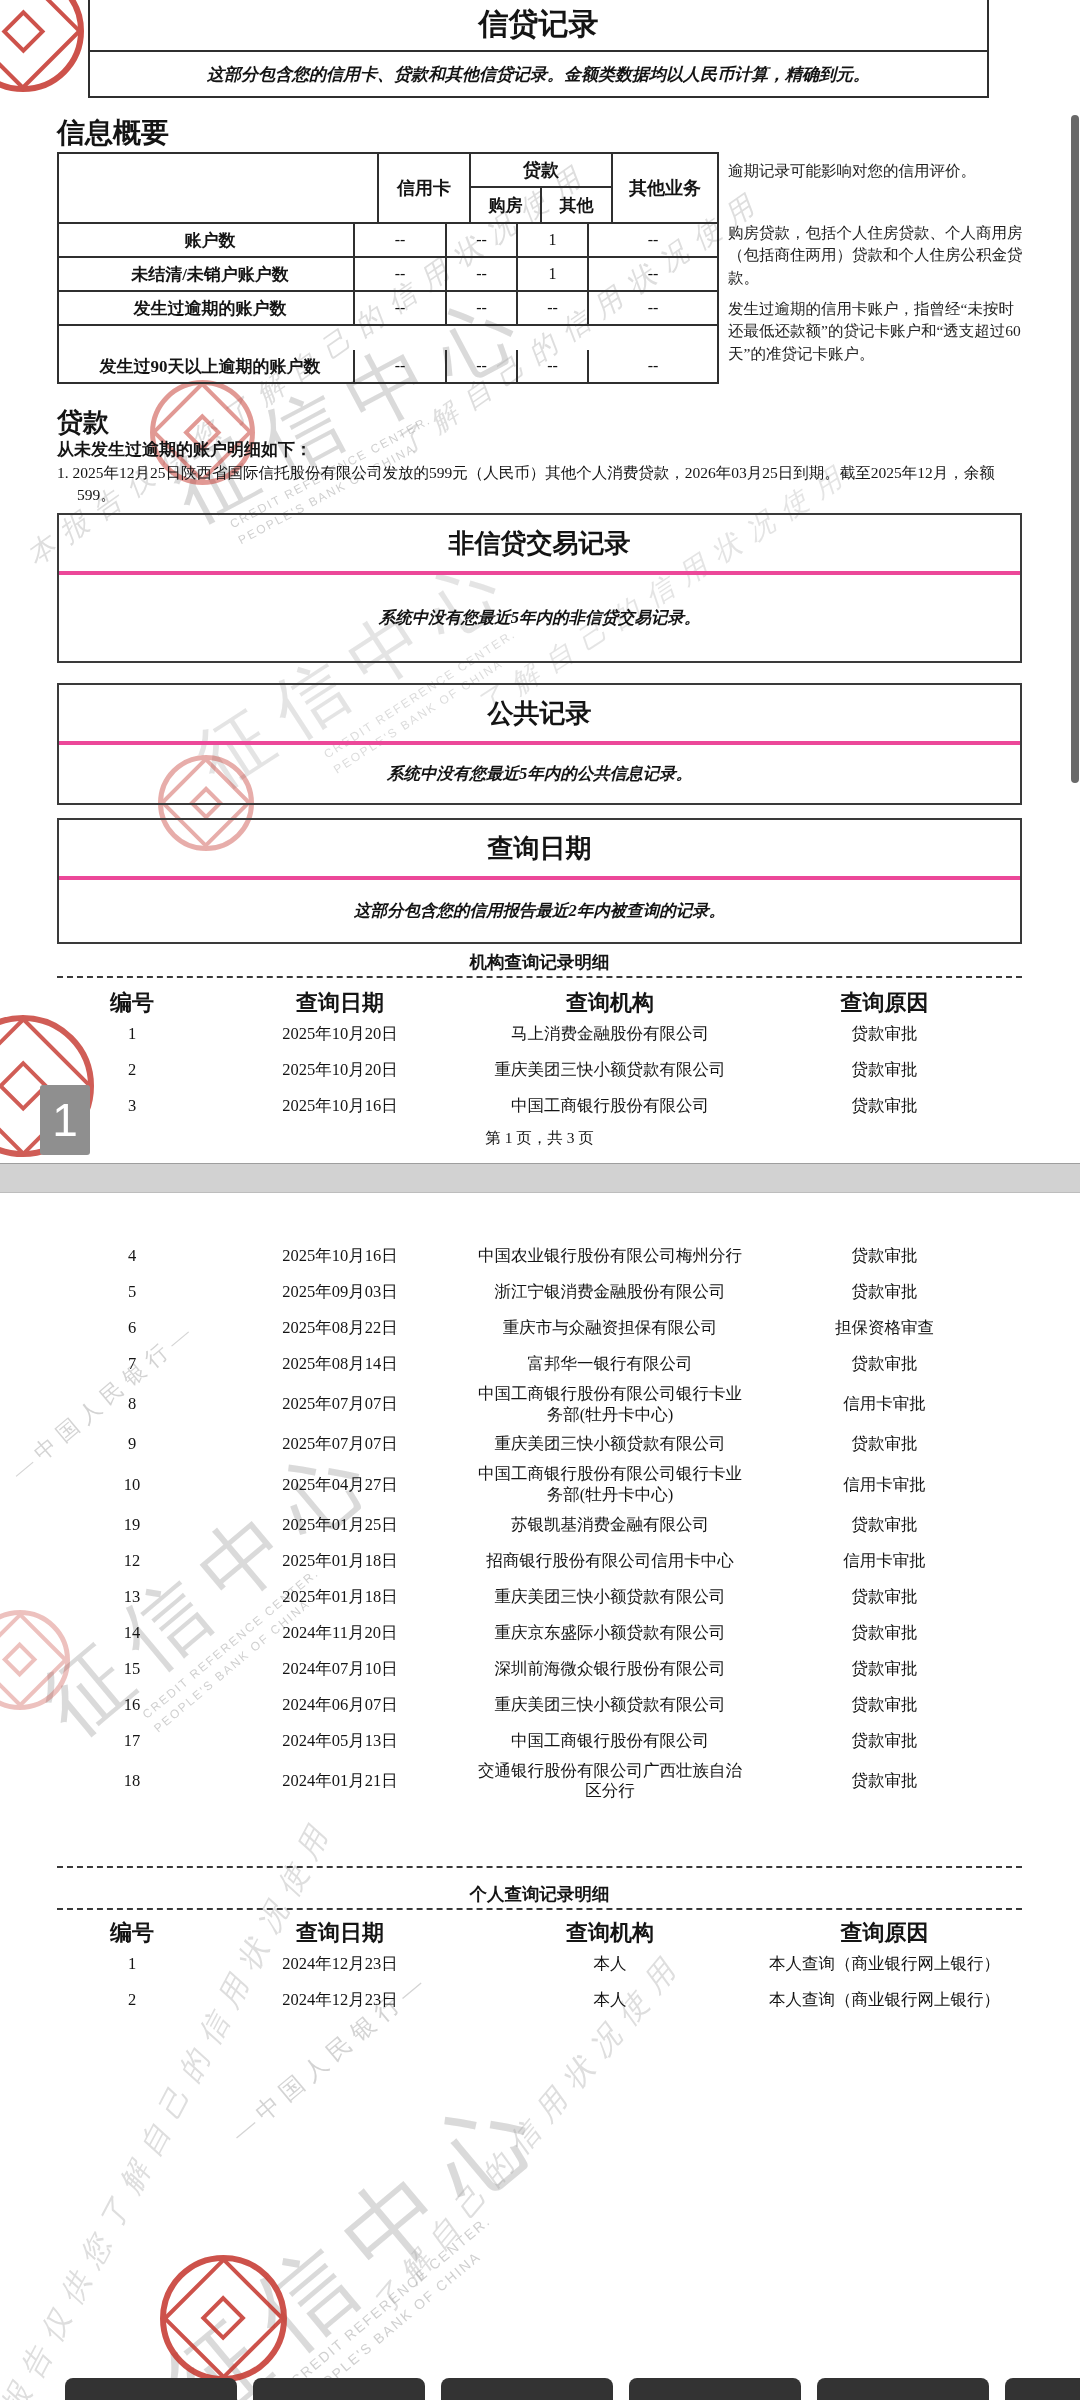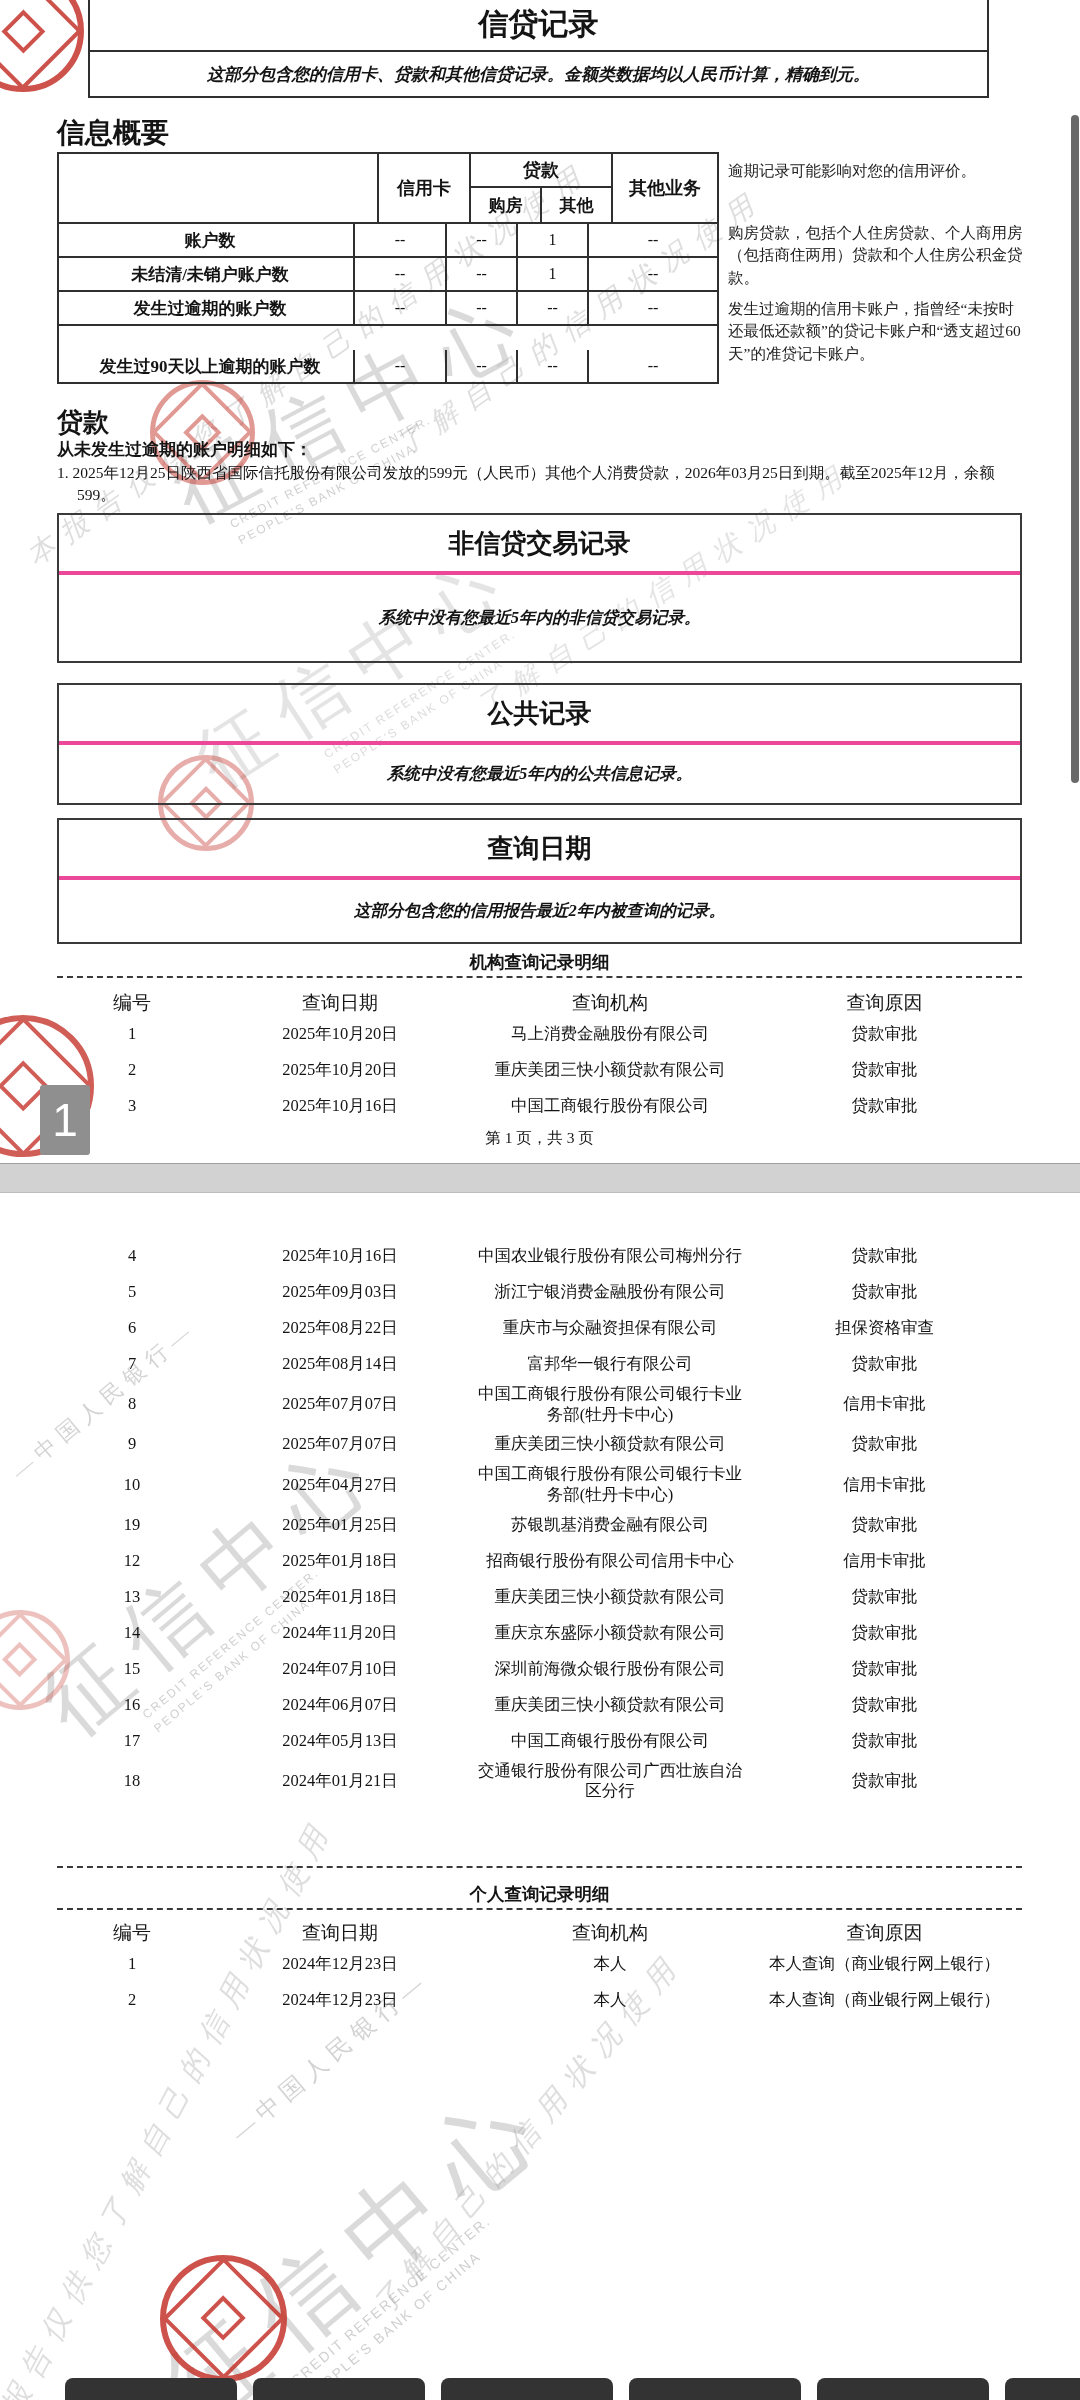--- a/index.html
+++ b/index.html
@@ -61,21 +61,21 @@
   .secbox .t{display:flex;align-items:center;justify-content:center;border-bottom:4px solid #ec4899;
      font-family:"Liberation Sans",sans-serif;font-weight:bold;font-size:26px;height:56px;}
   .secbox .s{display:flex;align-items:center;justify-content:center;
      font-weight:bold;font-style:italic;font-size:16.5px;}
 
   
   .center-head{left:57px;width:965px;text-align:center;font-family:"Liberation Sans",sans-serif;
                font-weight:bold;font-size:17.5px;}
   .dash{left:57px;width:965px;border-top:2px dashed #3a3a3a;height:0;}
   .inq-head,.inq-row{display:grid;grid-template-columns:150px 266px 274px 275px;align-items:center;}
-  .inq-head{font-family:"Liberation Sans",sans-serif;font-weight:normal;font-size:19px;height:30px;}
+  .inq-head{font-family:"Liberation Sans",sans-serif;font-weight:bold;font-size:22px;height:30px;}
   .inq-head div{text-align:center;}
   .inq-wrap{left:57px;width:965px;}
   .inq-row{min-height:33px;margin-bottom:3px;font-size:16.5px;}
   .inq-row div{text-align:center;line-height:1.25;}
   .inq-row .c2{padding:0 4px;}
 
   .page-footer{left:57px;width:965px;text-align:center;font-size:15.5px;}
 
   
   .badge{left:40px;top:1085px;width:50px;height:70px;background:#8f8f8f;color:#fff;z-index:3;

